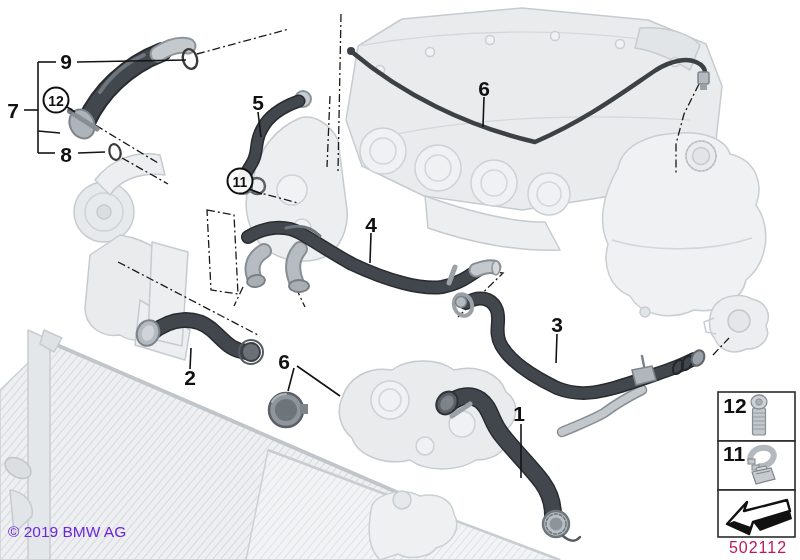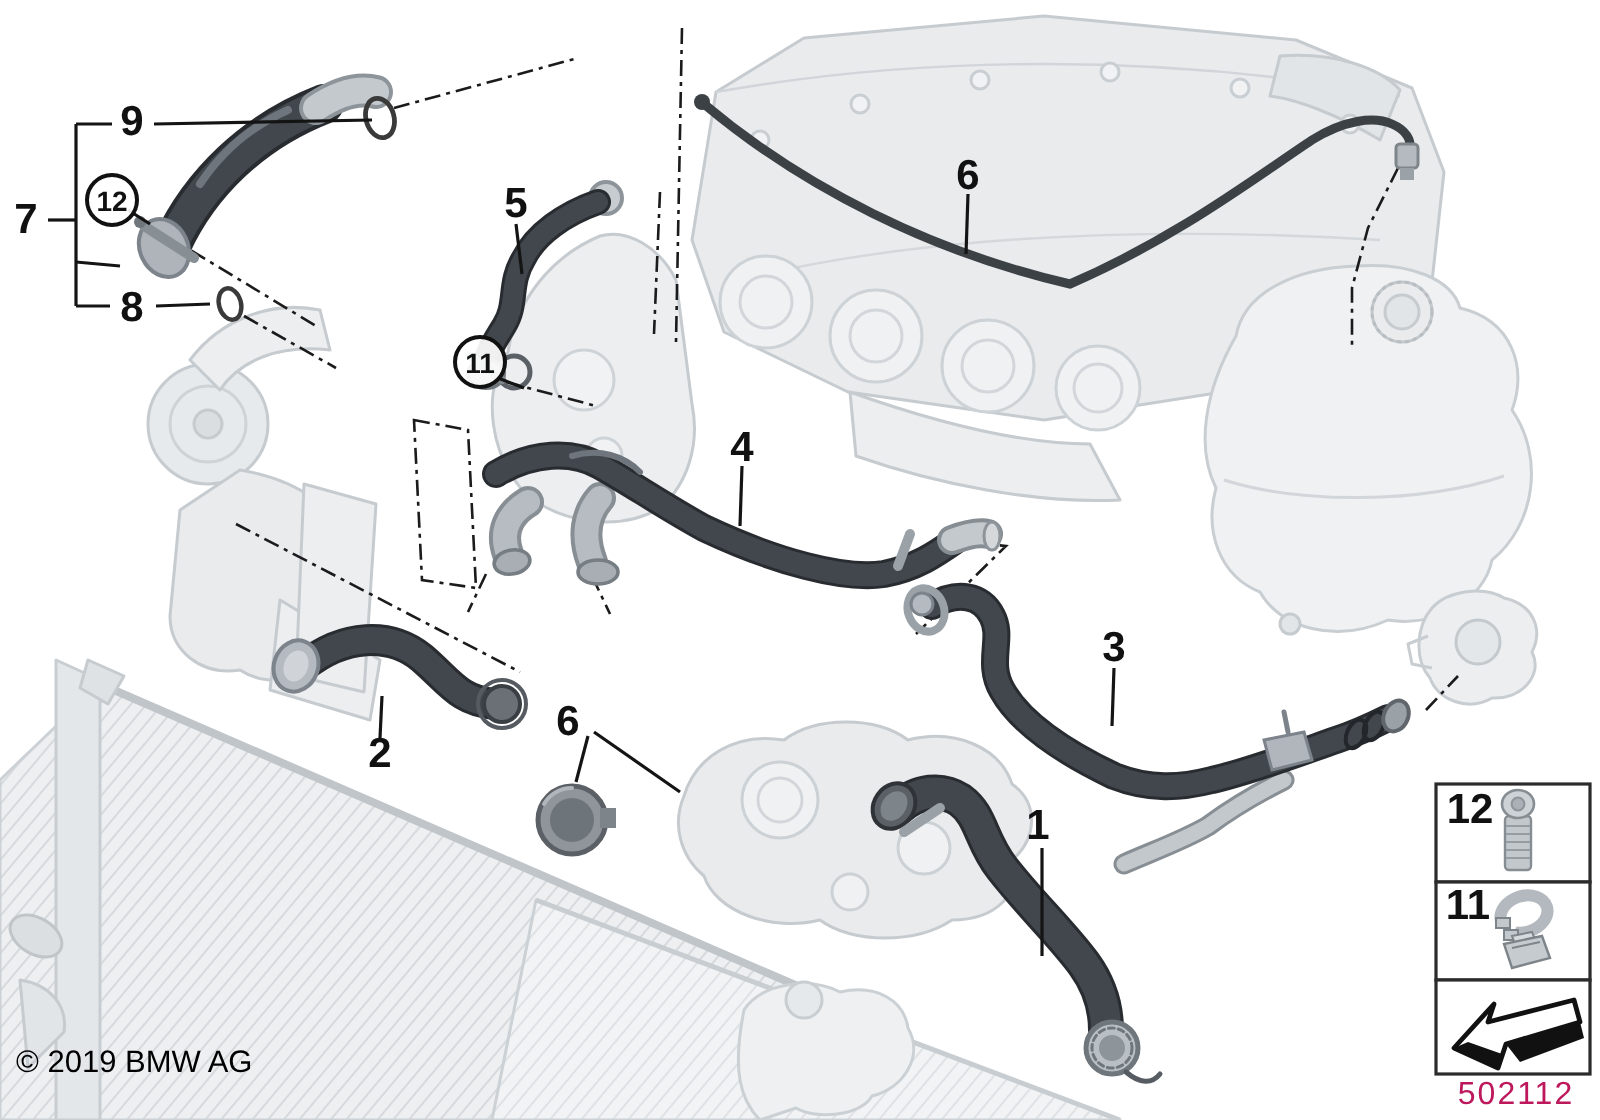--- a/index.html
+++ b/index.html
@@ -17,21 +17,21 @@
     font-size:14px;width:23px;height:23px;border:2.3px solid #111;
     border-radius:50%;display:flex;align-items:center;justify-content:center;
     background:rgba(255,255,255,0.92);
   }
   .legend-num{
     position:absolute;transform:translate(-50%,-50%);
     font:bold 21px "Liberation Sans",sans-serif;color:#111;line-height:1;
   }
   .copyright{
     position:absolute;left:8px;top:523px;
-    font:15.5px "Liberation Sans",sans-serif;color:#000000;
+    font:15.5px "Liberation Sans",sans-serif;color:#6d28d9;
   }
   .diagram-number{
     position:absolute;left:758px;top:548px;transform:translate(-50%,-50%);
     font:16px "Liberation Sans",sans-serif;color:#be185d;letter-spacing:1px;
   }
 </style>
 </head>
 <body>
 
 <div id="canvas">

